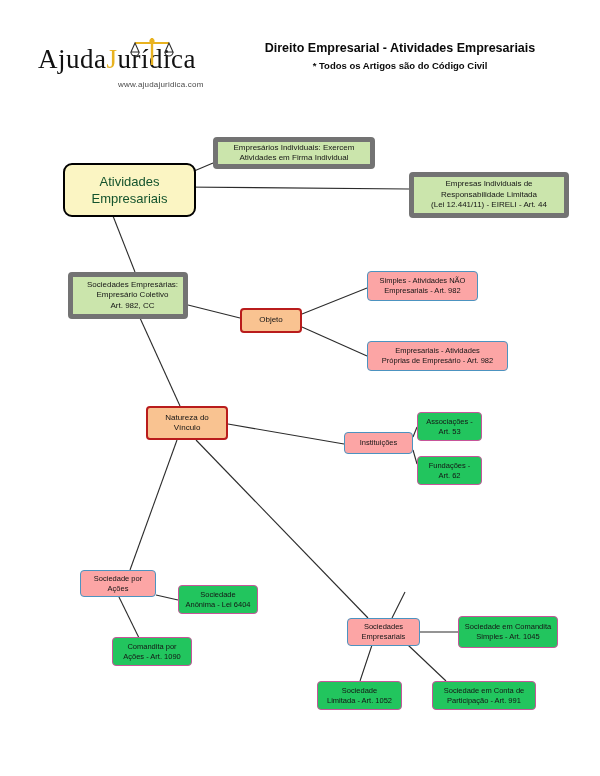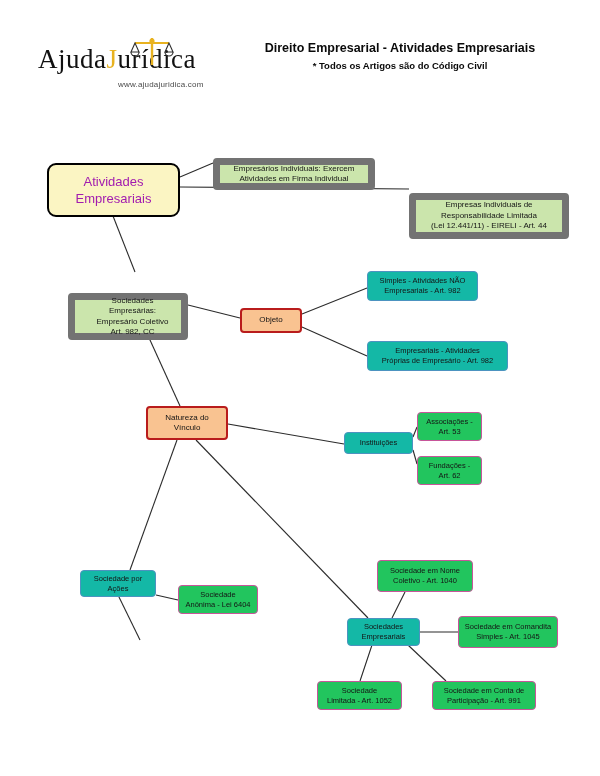--- a/index.html
+++ b/index.html
@@ -115,31 +115,31 @@
     padding: 2px 3px;
     white-space: pre-line;
   }
 
   .node.root {
     background: #fbf5c3;
     border: 2.5px solid #000000;
     border-radius: 9px;
     font-size: 13px;
     line-height: 17px;
-    color: #a21caf;
+    color: #14532d;
+    margin-left: 16px;
   }
   .node.green {
     background: #cbe5ac;
-    border: 7px solid #737373;
+    border: 5px solid #737373;
     font-size: 8px;
     line-height: 10.5px;
-    margin-top: 21px;
   }
   .node.blue {
-    background: #14b8a6;
+    background: #fca5a5;
     border: 1px solid #4c93c0;
     font-size: 7.5px;
     line-height: 10px;
   }
   .node.orange {
     background: #f9c391;
     border: 2px solid #b91c1c;
     font-size: 8px;
     line-height: 10.5px;
   }
@@ -252,26 +252,26 @@
 
   <div class="node pink" style="left:417px; top:456px; width:65px; height:29px;">Fundações -
 Art. 62</div>
 
   <div class="node blue" style="left:80px; top:570px; width:76px; height:27px;">Sociedade por
 Ações</div>
 
   <div class="node pink" style="left:178px; top:585px; width:80px; height:29px;">Sociedade
 Anônima - Lei 6404</div>
 
+  <div class="node pink" style="left:112px; top:637px; width:80px; height:29px;">Comandita por
+Ações - Art. 1090</div>
 
   <div class="node blue" style="left:347px; top:618px; width:73px; height:28px;">Sociedades
 Empresariais</div>
 
-  <div class="node pink" style="left:377px; top:560px; width:96px; height:32px;">Sociedade em Nome
-Coletivo - Art. 1040</div>
 
   <div class="node pink" style="left:458px; top:616px; width:100px; height:32px;">Sociedade em Comandita
 Simples - Art. 1045</div>
 
   <div class="node pink" style="left:317px; top:681px; width:85px; height:29px;">Sociedade
 Limitada - Art. 1052</div>
 
   <div class="node pink" style="left:432px; top:681px; width:104px; height:29px;">Sociedade em Conta de
 Participação - Art. 991</div>
 

